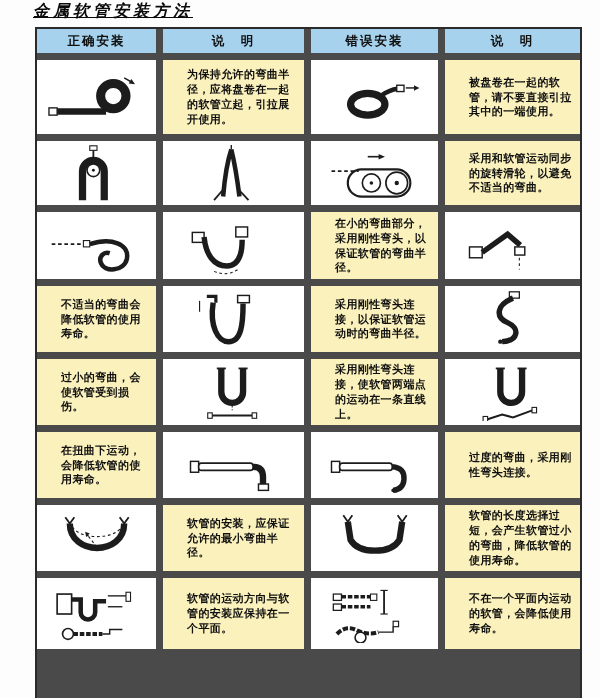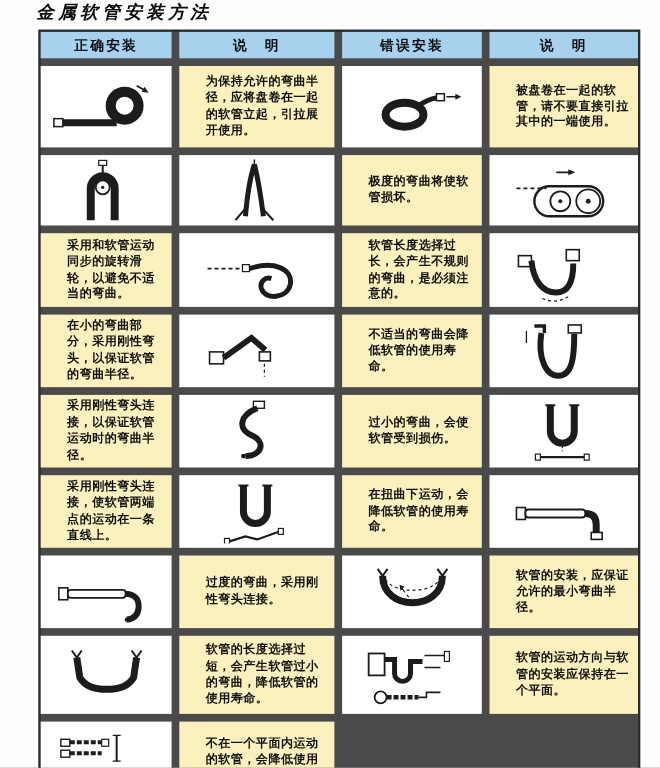--- a/index.html
+++ b/index.html
@@ -6,21 +6,21 @@
   body{
     width:600px;height:698px;position:relative;
     background:#fdfdfd;
     font-family:"Liberation Sans",sans-serif;
     color:#101010;
   }
   .title{
     position:absolute;left:33px;top:1px;margin:0;
     font-family:"DejaVu Serif",serif;
     font-style:italic;font-weight:bold;
-    font-size:16px;letter-spacing:4px;color:#0a0a0a;
+    font-size:16px;letter-spacing:4px;color:#0a0a0a;text-decoration:underline;
   }
   .tbl{
     position:absolute;left:35px;top:27px;
     display:grid;
     grid-template-columns:119px 141px 127px 135px;
     grid-template-rows:24px 74px 64px 67px 66px 66px 66px 66px 71px 71px;
     gap:7px;
     background:#4a4a4a;
     border:2px solid #2b2b2b;
   }
@@ -92,23 +92,20 @@
   </div>
   <div class="img">
     <svg class="ic" viewBox="0 0 120 64">
       <path d="M48 58 C50 34 53 18 57 6" fill="none" stroke-width="5"></path>
       <path d="M66 58 C63 34 60 18 57 6" fill="none" stroke-width="5"></path>
       <line x1="38" y1="62" x2="50" y2="48" stroke-width="2"></line>
       <line x1="76" y1="62" x2="63" y2="48" stroke-width="2"></line>
       <line x1="57" y1="6" x2="57" y2="1" stroke-width="1.5"></line>
     </svg>
   </div>
-  <div class="txt">
-      <span>极度的弯曲将使软管损坏。</span>
-    </div>
 
   <div class="img">
     <svg class="ic" viewBox="0 0 120 64">
       <path d="M44 28 H84 A15 15 0 0 1 84 58 H46 A13 13 0 0 1 44 28" fill="#fff" stroke-width="2.4"></path>
       <circle cx="56" cy="43" r="10" fill="#fff" stroke-width="1.8"></circle>
       <circle cx="56" cy="43" r="2" fill="#1c1c1c" stroke-width="0"></circle>
       <circle cx="84" cy="43" r="12" fill="#fff" stroke-width="1.8"></circle>
       <circle cx="84" cy="43" r="2.4" fill="#1c1c1c" stroke-width="0"></circle>
       <line x1="12" y1="30" x2="42" y2="30" stroke-width="1.8" stroke-dasharray="4 3"></line>
       <line x1="52" y1="14" x2="66" y2="14" stroke-width="1.8"></line>
@@ -118,23 +115,20 @@
   <div class="txt">
       <span>采用和软管运动同步的旋转滑轮，以避免不适当的弯曲。</span>
     </div>
   <div class="img">
     <svg class="ic" viewBox="0 0 120 64">
       <line x1="10" y1="30" x2="48" y2="30" stroke-width="1.8" stroke-dasharray="4 3"></line>
       <rect x="45" y="26" width="7" height="7" fill="#fff" stroke-width="1.2"></rect>
       <path d="M52 30 C76 22 96 30 93 46 C90 60 68 62 64 50 C62 43 68 38 74 40" fill="none" stroke-width="5"></path>
     </svg>
   </div>
-  <div class="txt">
-      <span>软管长度选择过长，会产生不规则的弯曲，是必须注意的。</span>
-    </div>
 
   <div class="img">
     <svg class="ic" viewBox="0 0 120 64">
       <rect x="14" y="17" width="13" height="11" fill="#fff" stroke-width="1.6"></rect>
       <path d="M27 22 C29 42 38 54 52 54 C66 54 69 40 69 25" fill="none" stroke-width="6"></path>
       <rect x="62" y="11" width="13" height="11" fill="#fff" stroke-width="1.6"></rect>
       <path d="M38 60 Q52 66 64 58" fill="none" stroke-width="1.2" stroke-dasharray="3 3"></path>
     </svg>
   </div>
   <div class="txt">

